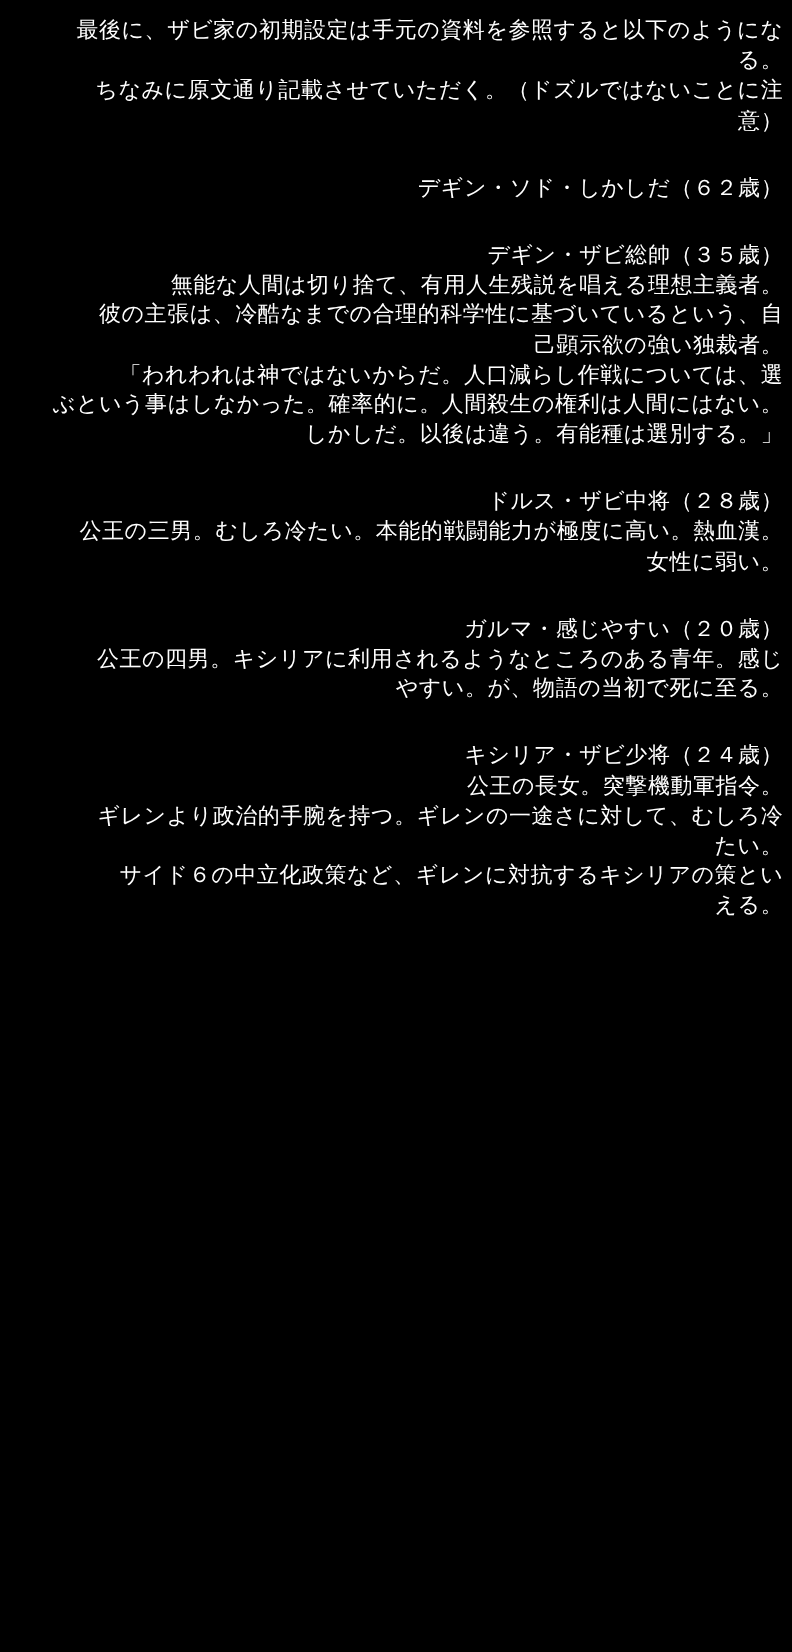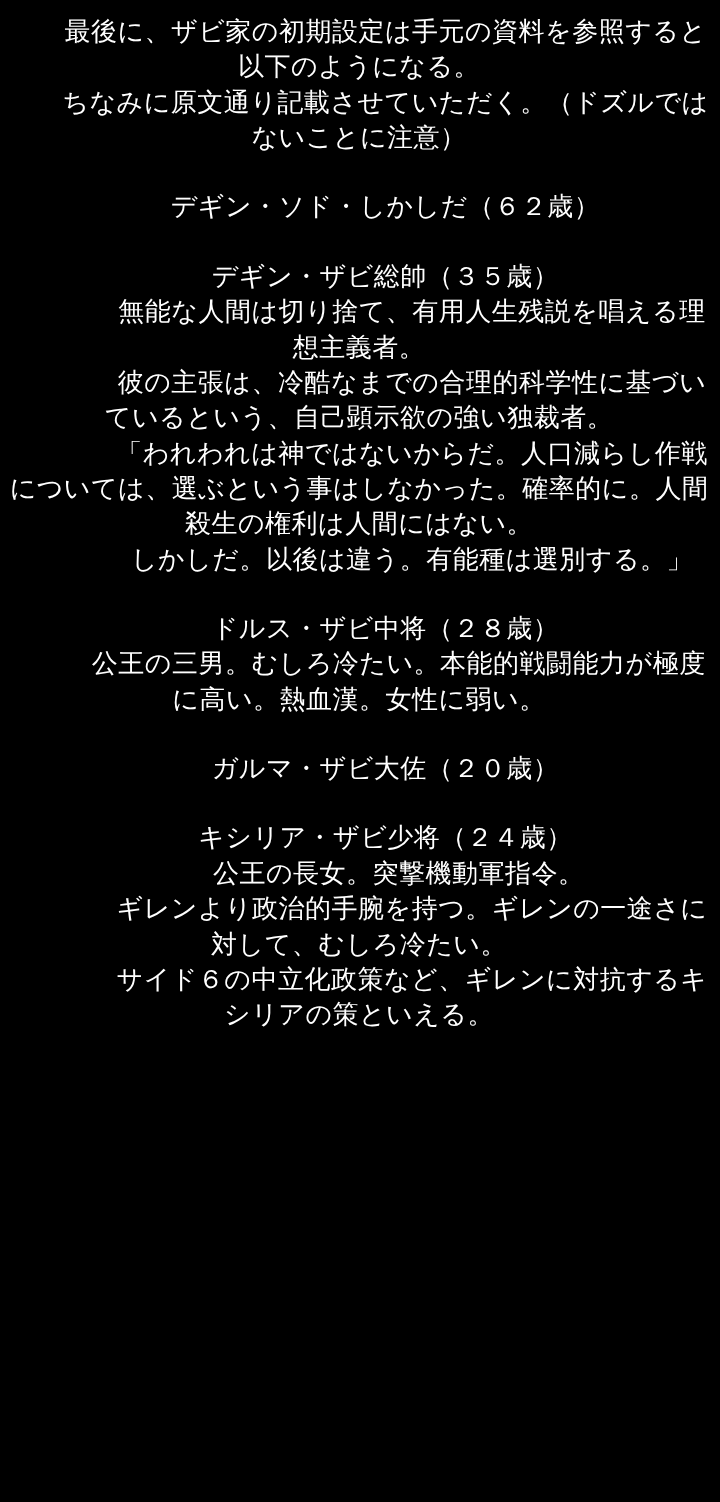--- a/index.html
+++ b/index.html
@@ -14,27 +14,27 @@
     color: #ffffff;
     font-family: "DejaVu Sans", "Liberation Sans", sans-serif;
   }
   #doc {
     width: 720px;
     min-height: 1502px;
     box-sizing: border-box;
     padding: 14px 8px 10px 6px;
   }
   .para {
-    font-size: 26px;
+    font-size: 20px;
     line-height: 1.36;
     letter-spacing: 0.5px;
     margin: 0;
     white-space: pre-wrap;
     word-break: break-all;
-    text-align: center;
+    text-align: right;
   }
   .spacer {
     height: 34px;
   }
 </style>
 </head>
 <body>
 
 <div id="doc">
 
@@ -53,21 +53,22 @@
   <p class="para">　　　　「われわれは神ではないからだ。人口減らし作戦については、選ぶという事はしなかった。確率的に。人間殺生の権利は人間にはない。</p>
   <p class="para">　　　　しかしだ。以後は違う。有能種は選別する。」</p>
 
   <div class="spacer"></div>
 
   <p class="para">　　ドルス・ザビ中将（２８歳）</p>
   <p class="para">　　　公王の三男。むしろ冷たい。本能的戦闘能力が極度に高い。熱血漢。女性に弱い。</p>
 
   <div class="spacer"></div>
 
-  <p class="para">　　ガルマ・ザビ大佐（２０歳）</p>
+  <p class="para">　　ガルマ・感じやすい（２０歳）</p>
+  <p class="para">　　　公王の四男。キシリアに利用されるようなところのある青年。感じやすい。が、物語の当初で死に至る。</p>
 
   <div class="spacer"></div>
 
   <p class="para">　　キシリア・ザビ少将（２４歳）</p>
   <p class="para">　　　公王の長女。突撃機動軍指令。</p>
   <p class="para">　　　　ギレンより政治的手腕を持つ。ギレンの一途さに対して、むしろ冷たい。</p>
   <p class="para">　　　　サイド６の中立化政策など、ギレンに対抗するキシリアの策といえる。</p>
 
 </div>
 

